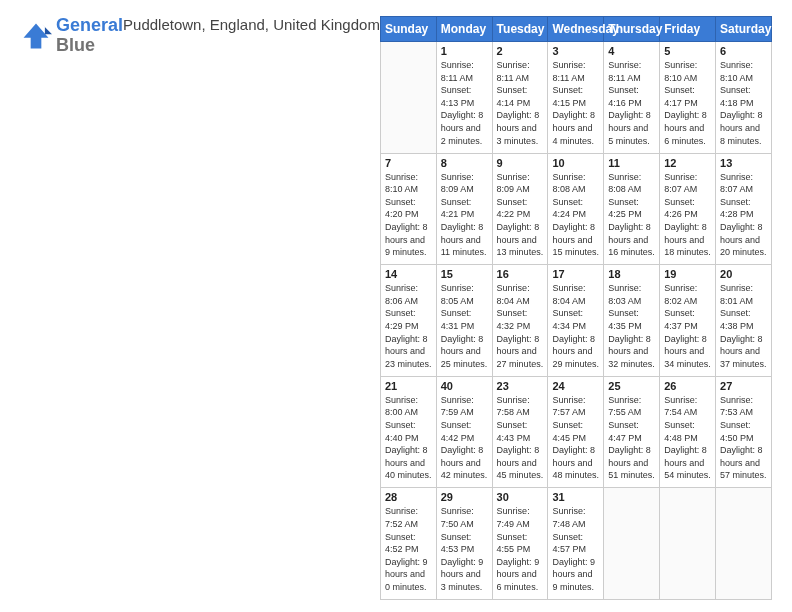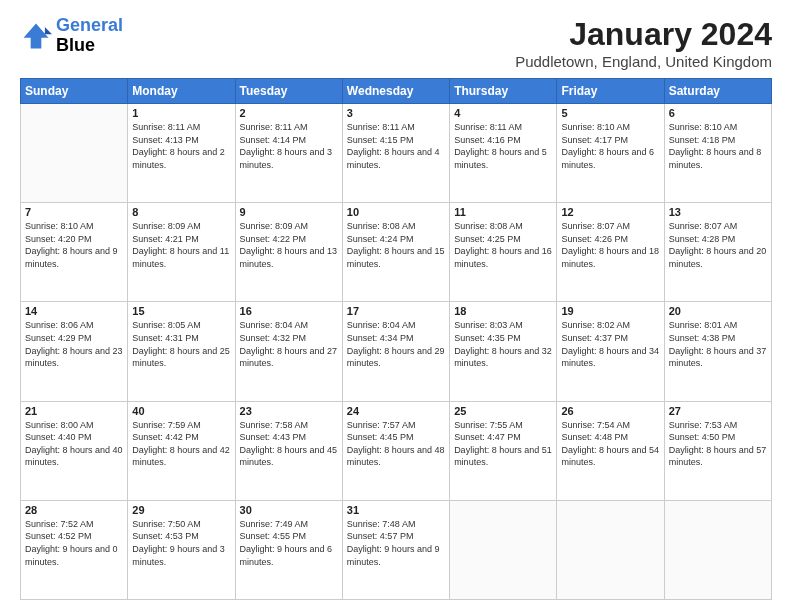--- a/index.html
+++ b/index.html
@@ -8,21 +8,21 @@
       background: #fff;
       width: 792px;
       height: 612px;
       overflow: hidden;
     }
     .page {
       width: 792px;
       height: 612px;
       padding: 16px 20px 12px 20px;
       display: flex;
-      flex-direction: column;
+      flex-direction: row;
     }
     .header {
       display: flex;
       justify-content: space-between;
       align-items: flex-start;
       margin-bottom: 8px;
     }
     .logo {
       display: flex;
       align-items: center;
@@ -98,25 +98,24 @@
 
 <div class="page">
   <div class="header">
     <div class="logo">
       <svg class="logo-icon" viewBox="0 0 36 36">
         <polygon points="18,4 32,20 24,20 24,32 12,32 12,20 4,20" fill="#3a7bd5"></polygon>
         <polygon points="24,4 36,16 28,16 28,8" fill="#2255a4"></polygon>
       </svg>
       <div class="logo-text">
         <div><span>General</span></div>
-        <div><span style="color:#000000">Blue</span></div>
+        <div><span style="color:#737373">Blue</span></div>
       </div>
     </div>
     <div class="title-block">
-      <div class="month-title">January 2024</div>
       <div class="location">Puddletown, England, United Kingdom</div>
     </div>
   </div>
 
   <table class="calendar">
     <thead>
       <tr>
       <th>Sunday</th>
           <th>Monday</th>
           <th>Tuesday</th>

